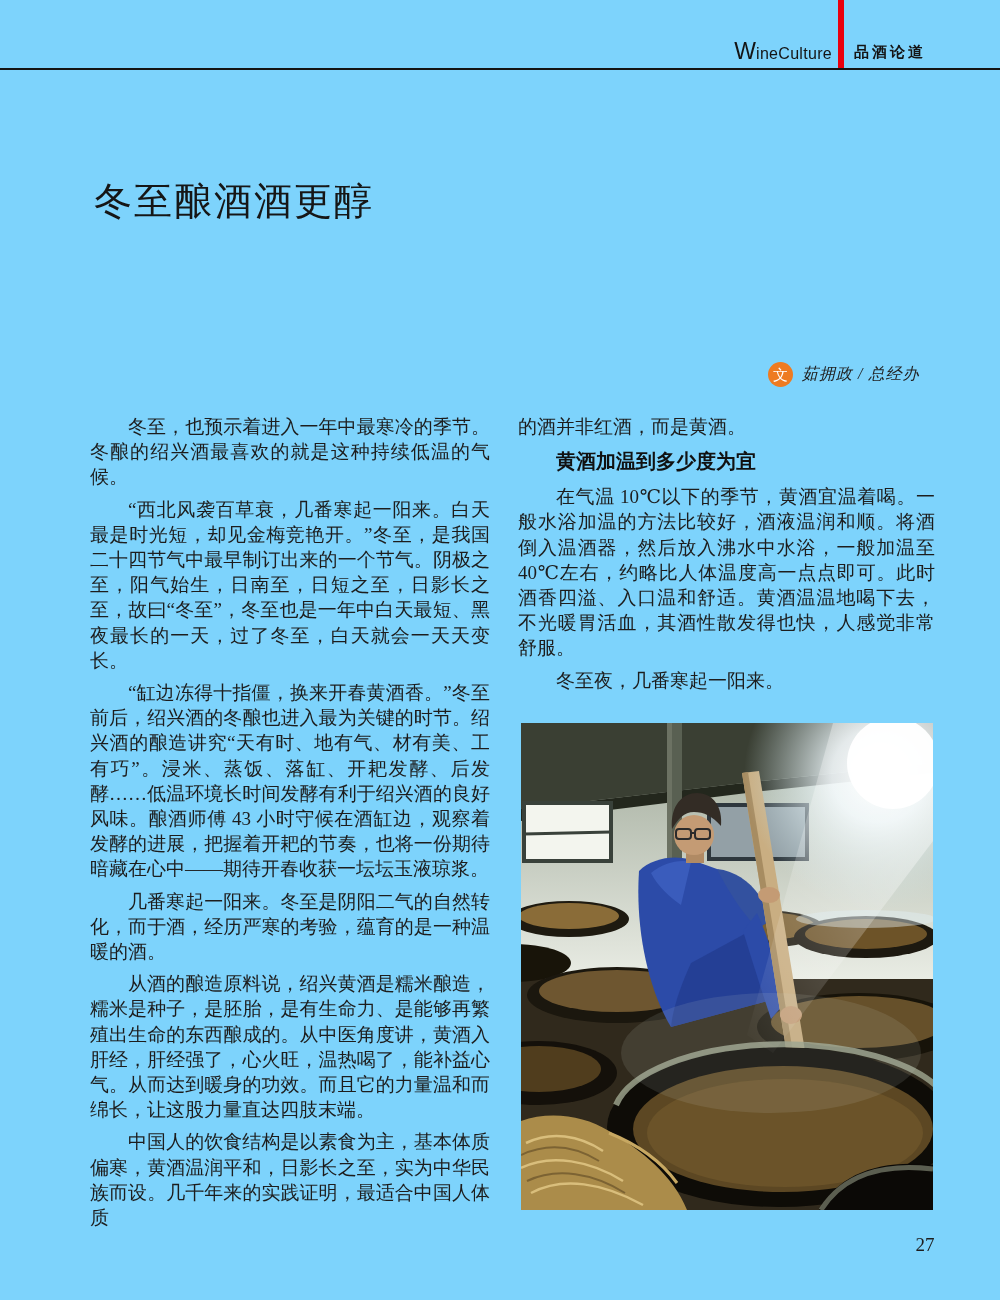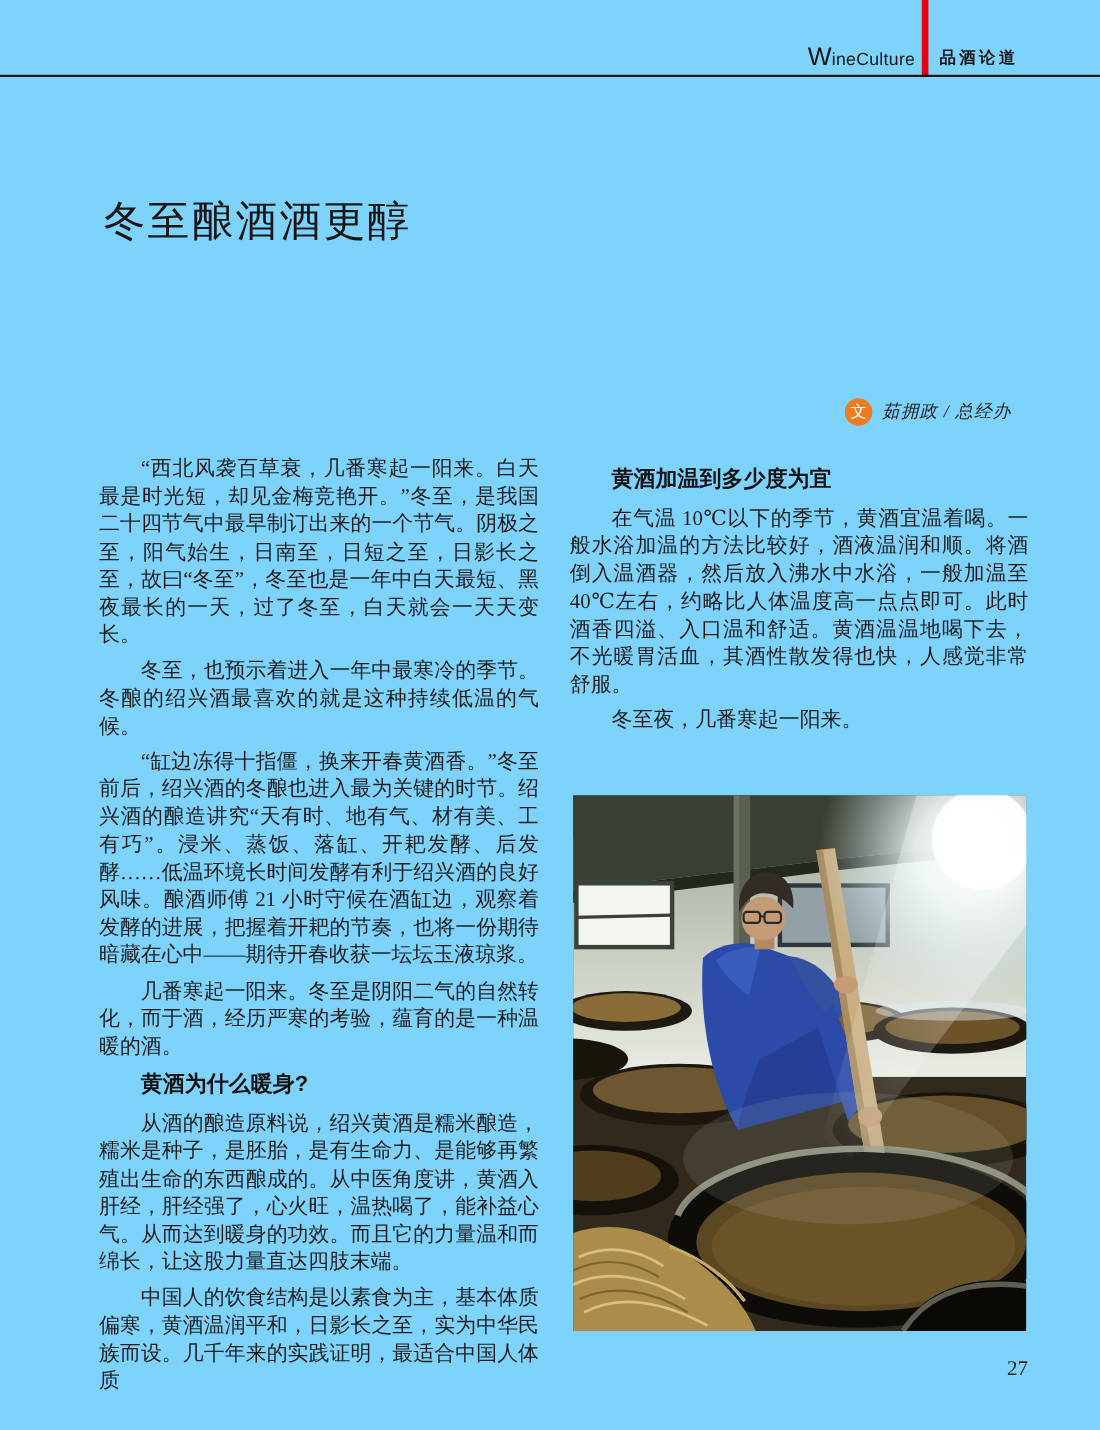--- a/index.html
+++ b/index.html
@@ -66,30 +66,30 @@
   <div class="section-tag">品酒论道</div>
 
   <h1 class="article-title">冬至酿酒酒更醇</h1>
 
   <div class="byline">
     <span class="byline-icon" style="background: rgb(238, 123, 33);">文</span>
     <span class="byline-author">茹拥政 / 总经办</span>
   </div>
 
   <div class="col col-left">
+    <p>冬至，也预示着进入一年中最寒冷的季节。冬酿的绍兴酒最喜欢的就是这种持续低温的气候。</p>
     <p>“西北风袭百草衰，几番寒起一阳来。白天最是时光短，却见金梅竞艳开。”冬至，是我国二十四节气中最早制订出来的一个节气。阴极之至，阳气始生，日南至，日短之至，日影长之至，故曰“冬至”，冬至也是一年中白天最短、黑夜最长的一天，过了冬至，白天就会一天天变长。</p>
-    <p>冬至，也预示着进入一年中最寒冷的季节。冬酿的绍兴酒最喜欢的就是这种持续低温的气候。</p>
-    <p>“缸边冻得十指僵，换来开春黄酒香。”冬至前后，绍兴酒的冬酿也进入最为关键的时节。绍兴酒的酿造讲究“天有时、地有气、材有美、工有巧”。浸米、蒸饭、落缸、开耙发酵、后发酵……低温环境长时间发酵有利于绍兴酒的良好风味。酿酒师傅 21 小时守候在酒缸边，观察着发酵的进展，把握着开耙的节奏，也将一份期待暗藏在心中——期待开春收获一坛坛玉液琼浆。</p>
+    <p>“缸边冻得十指僵，换来开春黄酒香。”冬至前后，绍兴酒的冬酿也进入最为关键的时节。绍兴酒的酿造讲究“天有时、地有气、材有美、工有巧”。浸米、蒸饭、落缸、开耙发酵、后发酵……低温环境长时间发酵有利于绍兴酒的良好风味。酿酒师傅 43 小时守候在酒缸边，观察着发酵的进展，把握着开耙的节奏，也将一份期待暗藏在心中——期待开春收获一坛坛玉液琼浆。</p>
     <p>几番寒起一阳来。冬至是阴阳二气的自然转化，而于酒，经历严寒的考验，蕴育的是一种温暖的酒。</p>
-    <div class="subhead">黄酒为什么暖身?</div>
     <p>从酒的酿造原料说，绍兴黄酒是糯米酿造，糯米是种子，是胚胎，是有生命力、是能够再繁殖出生命的东西酿成的。从中医角度讲，黄酒入肝经，肝经强了，心火旺，温热喝了，能补益心气。从而达到暖身的功效。而且它的力量温和而绵长，让这股力量直达四肢末端。</p>
     <p>中国人的饮食结构是以素食为主，基本体质偏寒，黄酒温润平和，日影长之至，实为中华民族而设。几千年来的实践证明，最适合中国人体质</p>
   </div>
 
   <div class="col col-right">
+    <p class="cont">的酒并非红酒，而是黄酒。</p>
     <div class="subhead">黄酒加温到多少度为宜</div>
     <p>在气温 10℃以下的季节，黄酒宜温着喝。一般水浴加温的方法比较好，酒液温润和顺。将酒倒入温酒器，然后放入沸水中水浴，一般加温至40℃左右，约略比人体温度高一点点即可。此时酒香四溢、入口温和舒适。黄酒温温地喝下去，不光暖胃活血，其酒性散发得也快，人感觉非常舒服。</p>
     <p>冬至夜，几番寒起一阳来。</p>
   </div>
 
   <div class="photo-frame">
     <svg viewBox="0 0 412 487" width="412" height="487" xmlns="http://www.w3.org/2000/svg">
       <defs>
         <linearGradient id="wallg" x1="0" y1="0" x2="0" y2="1">
           <stop offset="0" stop-color="#a9b2a3"></stop>

